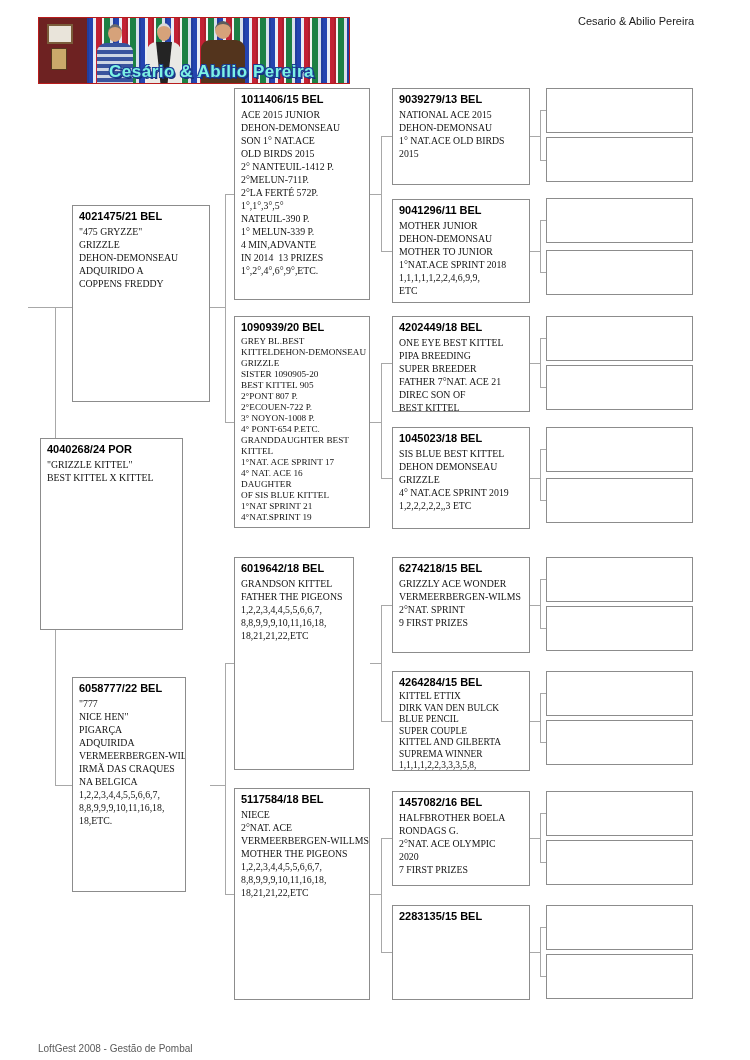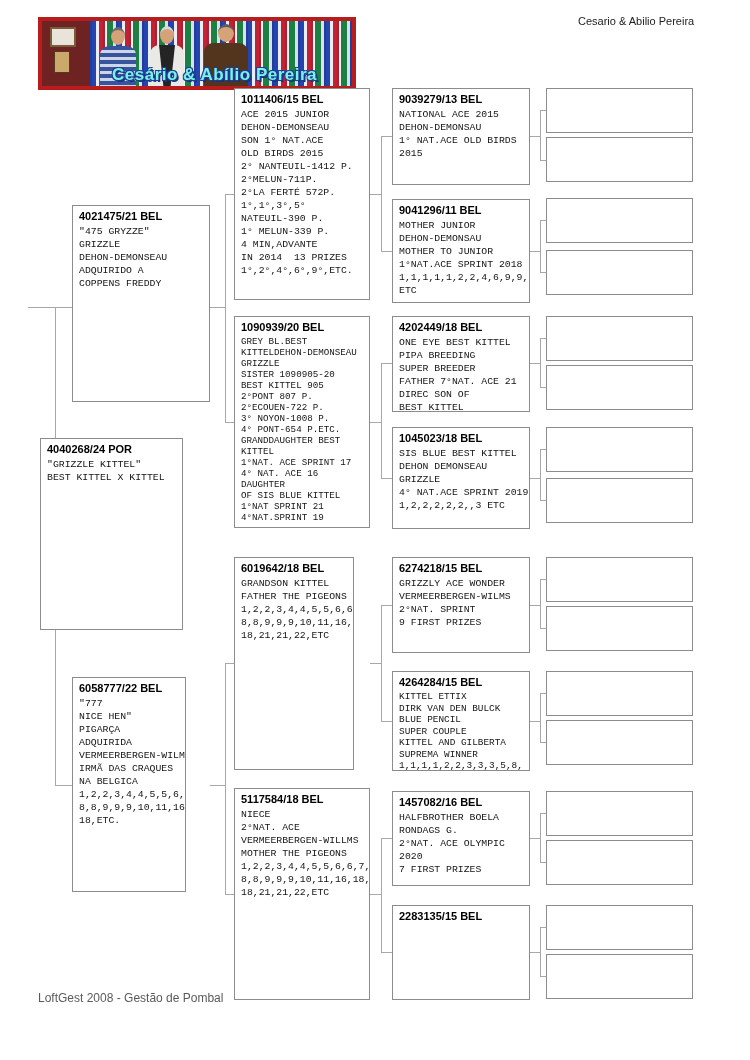--- a/index.html
+++ b/index.html
@@ -1,20 +1,20 @@
 <!DOCTYPE html>
 <html><head>
 <meta charset="utf-8">
 <style>
   html,body{margin:0;padding:0;background:#fff;}
   .page{position:relative;width:750px;height:1060px;background:#fff;overflow:hidden;
         font-family:"Liberation Sans",sans-serif;}
   
   .banner{position:absolute;left:38px;top:17px;width:310px;height:65px;overflow:hidden;
-          border:4px solid #b91c1c;background:#8a8a8a;}
+          border:1px solid #b91c1c;background:#8a8a8a;}
   .wall-left{position:absolute;left:0;top:0;width:48px;height:65px;background:#6e2222;}
   .frame{position:absolute;left:8px;top:6px;width:22px;height:16px;background:#e9e4da;border:2px solid #7a5c3a;}
   .frame2{position:absolute;left:12px;top:30px;width:14px;height:20px;background:#caa96a;border:1px solid #55391f;}
   .medals{position:absolute;left:48px;top:0;width:262px;height:65px;
       background:
         repeating-linear-gradient(90deg, rgba(0,0,0,0.10) 0 2px, rgba(0,0,0,0) 2px 13px),
         repeating-linear-gradient(90deg,#2444b0 0 6px,#e9eef6 6px 9px,#c22234 9px 15px,#f4f4f4 15px 17px,#1c8044 17px 23px,#d8e0ea 23px 26px);}
   .person{position:absolute;}
   .head{width:14px;height:15px;border-radius:50%;background:#d6a27a;margin:0 auto;border-top:3px solid #6b6b6b;}
   .torso{margin:1px auto 0 auto;border-radius:9px 9px 0 0;}
@@ -23,26 +23,26 @@
   .p2 .torso{width:34px;height:42px;background:#e9e9e5;position:relative;}
   .p2 .vest{position:absolute;left:9px;top:0;width:16px;height:42px;background:#242424;
             clip-path:polygon(0 0,100% 0,72% 100%,28% 100%);}
   .p3 .head{width:16px;border-top:3px solid #5c5c5c;}
   .p3 .torso{width:44px;height:46px;background:#53341d;}
   .banner-text{position:absolute;left:70px;bottom:1px;font-weight:800;font-size:17px;letter-spacing:0.5px;
       color:#7df2e4;white-space:nowrap;
       text-shadow:-1px -1px 0 #1c3f96,1px -1px 0 #1c3f96,-1px 1px 0 #1c3f96,1px 1px 0 #1c3f96,2px 2px 0 #16307a;}
   
   .owner{position:absolute;left:578px;top:15px;font-size:11px;color:#1c1c1c;}
-  .footer{position:absolute;left:38px;top:991px;font-size:12px;color:#5a5a5a;}
+  .footer{position:absolute;left:38px;top:1043px;font-size:10px;color:#5a5a5a;}
   
   .box{position:absolute;box-sizing:border-box;background:#fff;border:1px solid #8c8c8c;
        padding:4px 2px 2px 6px;overflow:hidden;}
   .ring{font-weight:bold;font-size:11px;color:#000;margin-bottom:3px;white-space:nowrap;}
-  .info{font-family:Liberation Mono, monospace;font-size:9.8px;line-height:13px;
+  .info{font-family:Liberation Serif, serif;font-size:9.8px;line-height:13px;
         color:#141414;white-space:pre;}
   .info.tight{font-size:9.2px;line-height:11px;}
   .info.snug{font-size:9.4px;line-height:11.5px;}
   .ln{position:absolute;background:#a8a8a8;}
 </style>
 </head>
 <body>
 
 <div class="page" id="tree">
 

